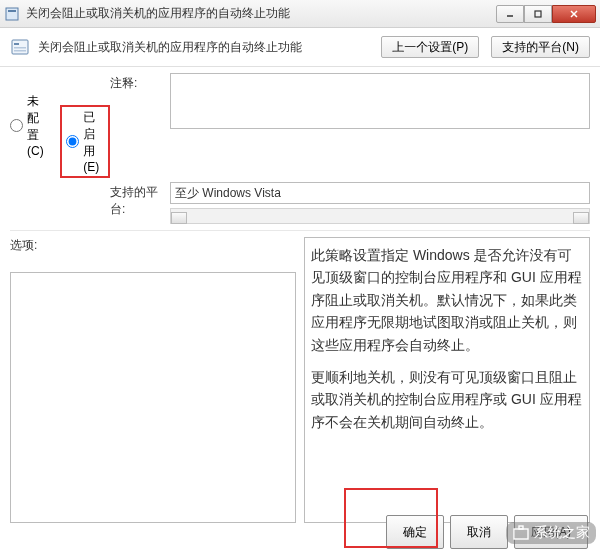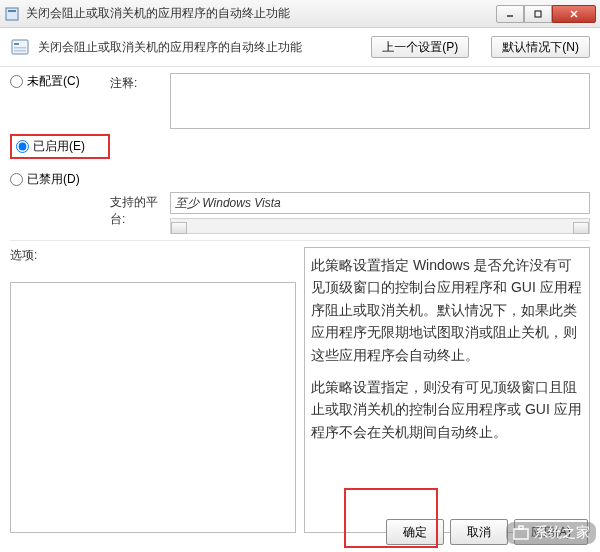--- a/index.html
+++ b/index.html
@@ -10,46 +10,46 @@
     .titlebar-text { flex: 1; font-size: 12px; color: #333; }
     .titlebar-controls { display: flex; gap: 0; }
     .titlebar-btn { width: 28px; height: 18px; border: 1px solid #aaa; background: linear-gradient(to bottom, #fcfcfc, #e6e6e6); display: flex; align-items: center; justify-content: center; font-size: 10px; cursor: pointer; }
     .titlebar-btn:first-child { border-radius: 2px 0 0 2px; }
     .titlebar-btn.close { background: linear-gradient(to bottom, #e87a6a, #c0392b); color: #fff; border-color: #a03020; border-radius: 0 2px 2px 0; width: 44px; }
     .titlebar-btn svg { display: block; }
     
     .header-row { display: flex; align-items: center; padding: 8px 10px; border-bottom: 1px solid #e0e0e0; }
     .header-icon { width: 20px; height: 20px; margin-right: 8px; }
     .header-title { flex: 1; font-size: 12px; color: #333; }
-    .nav-btn { height: 22px; padding: 0 10px; border: 1px solid #b0b0b0; background: linear-gradient(to bottom, #fdfdfd, #ebebeb); margin-left: 22px; font-size: 12px; cursor: pointer; border-radius: 2px; }
+    .nav-btn { height: 22px; padding: 0 10px; border: 1px solid #b0b0b0; background: linear-gradient(to bottom, #fdfdfd, #ebebeb); margin-left: 12px; font-size: 12px; cursor: pointer; border-radius: 2px; }
     
     .config-area { padding: 6px 10px 0 10px; }
     .config-row { display: flex; align-items: flex-start; margin-bottom: 4px; }
-    .radio-col { width: 100px; display: flex; flex-direction: column; gap: 12px; padding-top: 0; justify-content: space-between; }
+    .radio-col { width: 100px; display: flex; flex-direction: row; gap: 12px; padding-top: 0; justify-content: space-between; }
     .radio-item { display: flex; align-items: center; gap: 4px; cursor: pointer; }
     .radio-item input { margin: 0; }
     .radio-highlight { border: 2px solid #e03030; padding: 2px 4px; display: inline-flex; align-items: center; gap: 4px; margin-top: 32px; }
     
     .label-col { width: 60px; text-align: left; padding-right: 8px; padding-top: 2px; color: #333; }
     .field-col { flex: 1; }
     .comment-box { width: 100%; height: 56px; border: 1px solid #bcbcbc; background: #fff; padding: 3px; font-family: inherit; font-size: 12px; resize: none; }
-    .platform-box { width: 100%; height: 22px; border: 1px solid #bcbcbc; background: #fff; padding: 2px 4px; display: flex; align-items: center; color: #333; margin-bottom: 4px; font-style: italic; }
+    .platform-box { width: 100%; height: 22px; border: 1px solid #bcbcbc; background: #fff; padding: 2px 4px; display: flex; align-items: center; color: #333; margin-bottom: 4px; }
     .scroll-stub { height: 16px; border: 1px solid #d4d4d4; background: #f2f2f2; position: relative; }
     .scroll-stub::before, .scroll-stub::after { content: ""; position: absolute; top: 3px; width: 14px; height: 10px; background: linear-gradient(to bottom, #fafafa, #e0e0e0); border: 1px solid #bbb; }
     .scroll-stub::before { left: 0; }
     .scroll-stub::after { right: 0; }
     
     .lower-area { display: flex; gap: 8px; padding: 4px 10px 0 10px; height: 290px; }
     .lower-col { flex: 1; display: flex; flex-direction: column; }
     .lower-label { font-size: 12px; margin-bottom: 18px; color: #333; }
     .lower-box { flex: 1; border: 1px solid #bcbcbc; background: #fff; padding: 6px; font-size: 14px; line-height: 1.6; color: #333; overflow: auto; }
     .lower-box p { margin-bottom: 10px; }
     
     .bottom-bar { position: absolute; left: 0; right: 0; bottom: 0; height: 40px; display: flex; align-items: center; justify-content: flex-end; padding: 0 12px; gap: 6px; }
-    .bottom-btn { height: 26px; padding: 0 16px; border: 1px solid #8a8a8a; background: linear-gradient(to bottom, #fdfdfd, #e6e6e6); font-size: 12px; cursor: pointer; border-radius: 2px; }
+    .bottom-btn { height: 34px; padding: 0 16px; border: 1px solid #8a8a8a; background: linear-gradient(to bottom, #fdfdfd, #e6e6e6); font-size: 12px; cursor: pointer; border-radius: 2px; }
     .red-box-bottom { position: absolute; left: 344px; bottom: 4px; width: 94px; height: 60px; border: 2px solid #e03030; pointer-events: none; }
     
     .watermark { position: absolute; right: 4px; bottom: 8px; display: flex; align-items: center; gap: 4px; color: #fff; background: rgba(120,120,120,0.5); padding: 2px 6px; font-size: 14px; border-radius: 8px; }
     .watermark svg { display: block; }
     
     .separator { border: none; border-top: 1px solid #e8e8e8; margin: 6px 10px 2px 10px; }
   </style>
 </head>
 <body>
 
@@ -85,40 +85,36 @@
   <span class="header-icon">
     <svg width="20" height="20" viewBox="0 0 20 20">
         <rect x="2" y="3" width="16" height="14" rx="1" fill="#eef4fb" stroke="#6a8bb0"></rect>
         <rect x="4" y="6" width="5" height="2" fill="#6a8bb0"></rect>
         <rect x="4" y="10" width="12" height="1.5" fill="#b6c8dd"></rect>
         <rect x="4" y="13" width="12" height="1.5" fill="#b6c8dd"></rect>
       </svg>
   </span>
   <span class="header-title">关闭会阻止或取消关机的应用程序的自动终止功能</span>
   <button class="nav-btn">上一个设置(P)</button>
-  <button class="nav-btn">默认情况下(N)</button>
+  <button class="nav-btn">支持的平台(N)</button>
 </div>
 
 <div class="config-area">
   <div class="config-row">
     <div class="radio-col">
       <label class="radio-item">
         <input type="radio" name="cfg" style="">
         <span>未配置(C)</span>
       </label>
       <span class="radio-highlight">
         <label class="radio-item">
           <input type="radio" name="cfg" checked="" style="">
           <span>已启用(E)</span>
         </label>
       </span>
-      <label class="radio-item">
-        <input type="radio" name="cfg" style="">
-        <span>已禁用(D)</span>
-      </label>
     </div>
     <div class="label-col">注释:</div>
     <div class="field-col">
       <textarea class="comment-box" style=""></textarea>
     </div>
   </div>
   <div class="config-row" style="">
     <div class="radio-col"></div>
     <div class="label-col">支持的平台:</div>
     <div class="field-col">
@@ -131,21 +127,21 @@
 <hr class="separator">
 
 <div class="lower-area">
   <div class="lower-col">
     <div class="lower-label">选项:</div>
     <div class="lower-box"></div>
   </div>
   <div class="lower-col">
     <div class="lower-box">
       <p>此策略设置指定 Windows 是否允许没有可见顶级窗口的控制台应用程序和 GUI 应用程序阻止或取消关机。默认情况下，如果此类应用程序无限期地试图取消或阻止关机，则这些应用程序会自动终止。</p>
-      <p>此策略设置指定，则没有可见顶级窗口且阻止或取消关机的控制台应用程序或 GUI 应用程序不会在关机期间自动终止。</p>
+      <p>更顺利地关机，则没有可见顶级窗口且阻止或取消关机的控制台应用程序或 GUI 应用程序不会在关机期间自动终止。</p>
     </div>
   </div>
 </div>
 
 <div class="bottom-bar">
   <button class="bottom-btn">确定</button>
   <button class="bottom-btn">取消</button>
   <button class="bottom-btn">应用(A)</button>
 </div>
 

